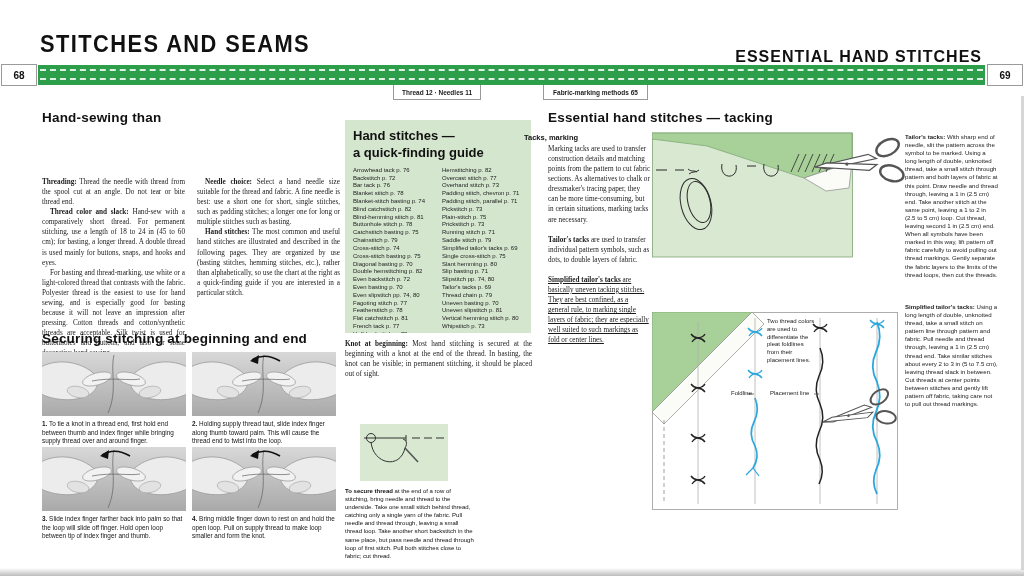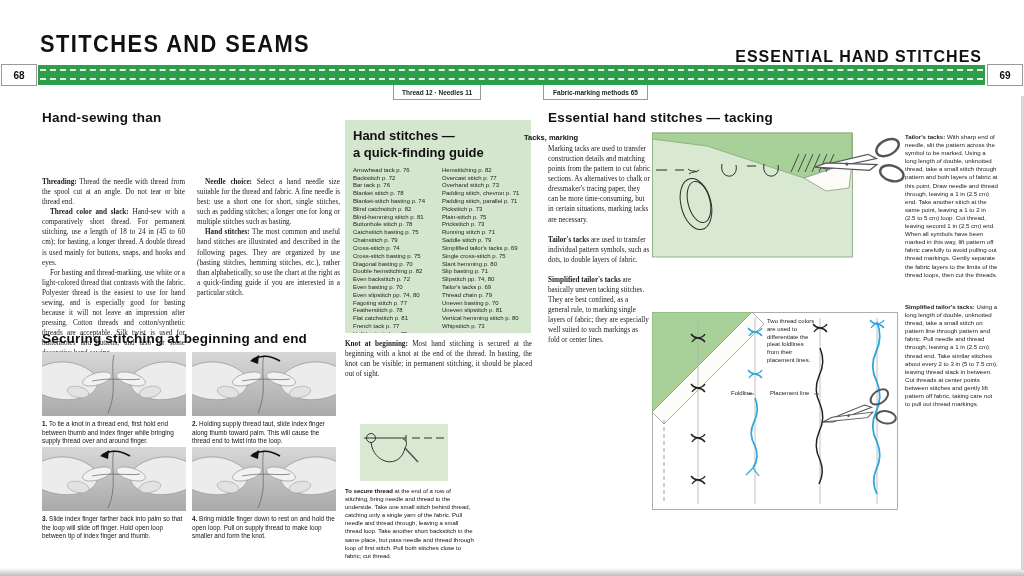--- a/index.html
+++ b/index.html
@@ -280,21 +280,21 @@
 </svg>
 
 <div id="diagram-caption"><span class="lead">To secure thread</span><span> at the end of a row of stitching, bring needle and thread to the underside. Take one small stitch behind thread, catching only a single yarn of the fabric. Pull needle and thread through, leaving a small thread loop. Take another short backstitch in the same place, but pass needle and thread through loop of first stitch. Pull both stitches close to fabric; cut thread.</span></div>
 
 <h2 id="tack-heading">Essential hand stitches — tacking</h2>
 <div id="tack-sub">Tacks, marking</div>
 
 <div id="tack-col" class="serif">
   <p><span>Marking tacks are used to transfer construction details and matching points from the pattern to cut fabric sections. As alternatives to chalk or dressmaker's tracing paper, they can be more time-consuming, but in certain situations, marking tacks are necessary.</span></p>
   <p><span class="lead">Tailor's tacks</span><span> are used to transfer individual pattern symbols, such as dots, to double layers of fabric.</span></p>
-  <p style=""><span class="lead">Simplified tailor's tacks</span><span> are basically uneven tacking stitches. They are best confined, as a general rule, to marking single layers of fabric; they are especially well suited to such markings as fold or center lines.</span></p>
+  <p style="text-decoration:underline;"><span class="lead">Simplified tailor's tacks</span><span> are basically uneven tacking stitches. They are best confined, as a general rule, to marking single layers of fabric; they are especially well suited to such markings as fold or center lines.</span></p>
 </div>
 
 <svg id="illus-top" viewBox="0 0 270 145">
   <defs>
     <g id="sc">
       <polygon points="0,0 54,-8 62,-3 12,3" fill="#fff" stroke="#555" stroke-width="1.2"></polygon>
       <polygon points="0,0 54,8 62,3 12,-3" fill="#fff" stroke="#555" stroke-width="1.2"></polygon>
       <circle cx="32" cy="0" r="1.6" fill="#555"></circle>
       <ellipse cx="74" cy="-13" rx="12" ry="7.5" fill="none" stroke="#555" stroke-width="2.4" transform="rotate(-22 74 -13)"></ellipse>
       <ellipse cx="76" cy="13" rx="12" ry="7.5" fill="none" stroke="#555" stroke-width="2.4" transform="rotate(22 76 13)"></ellipse>

